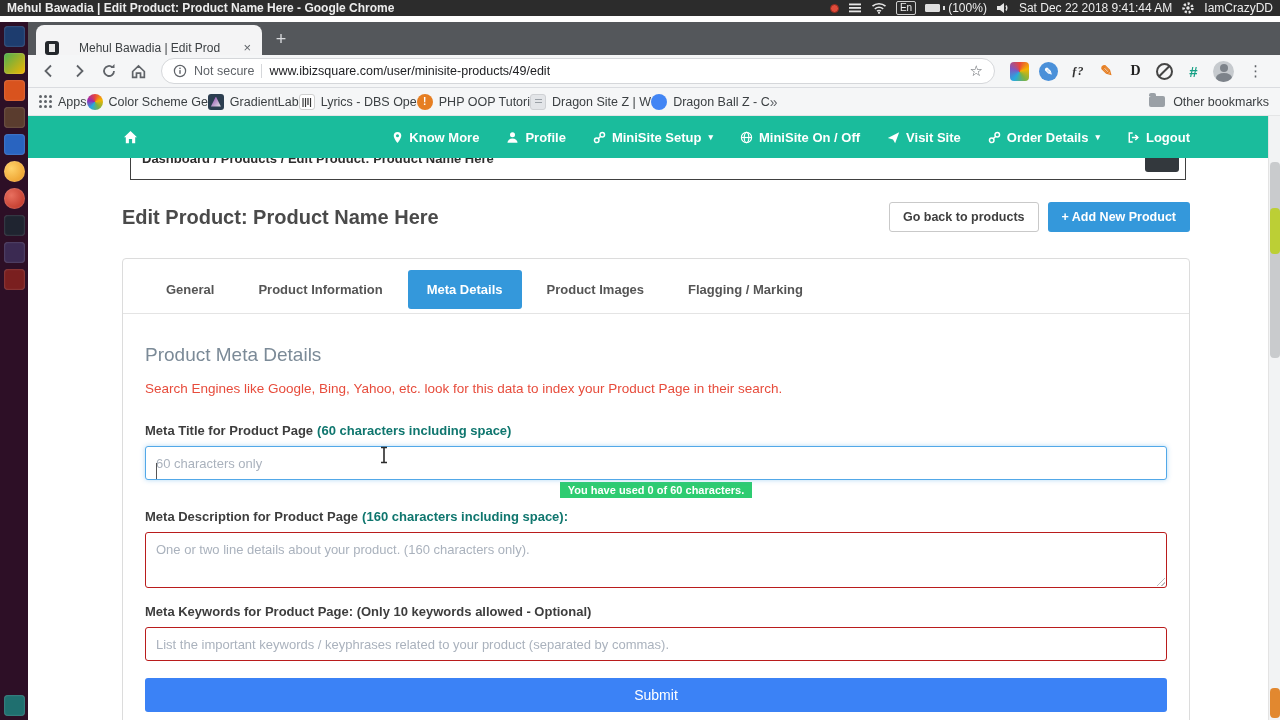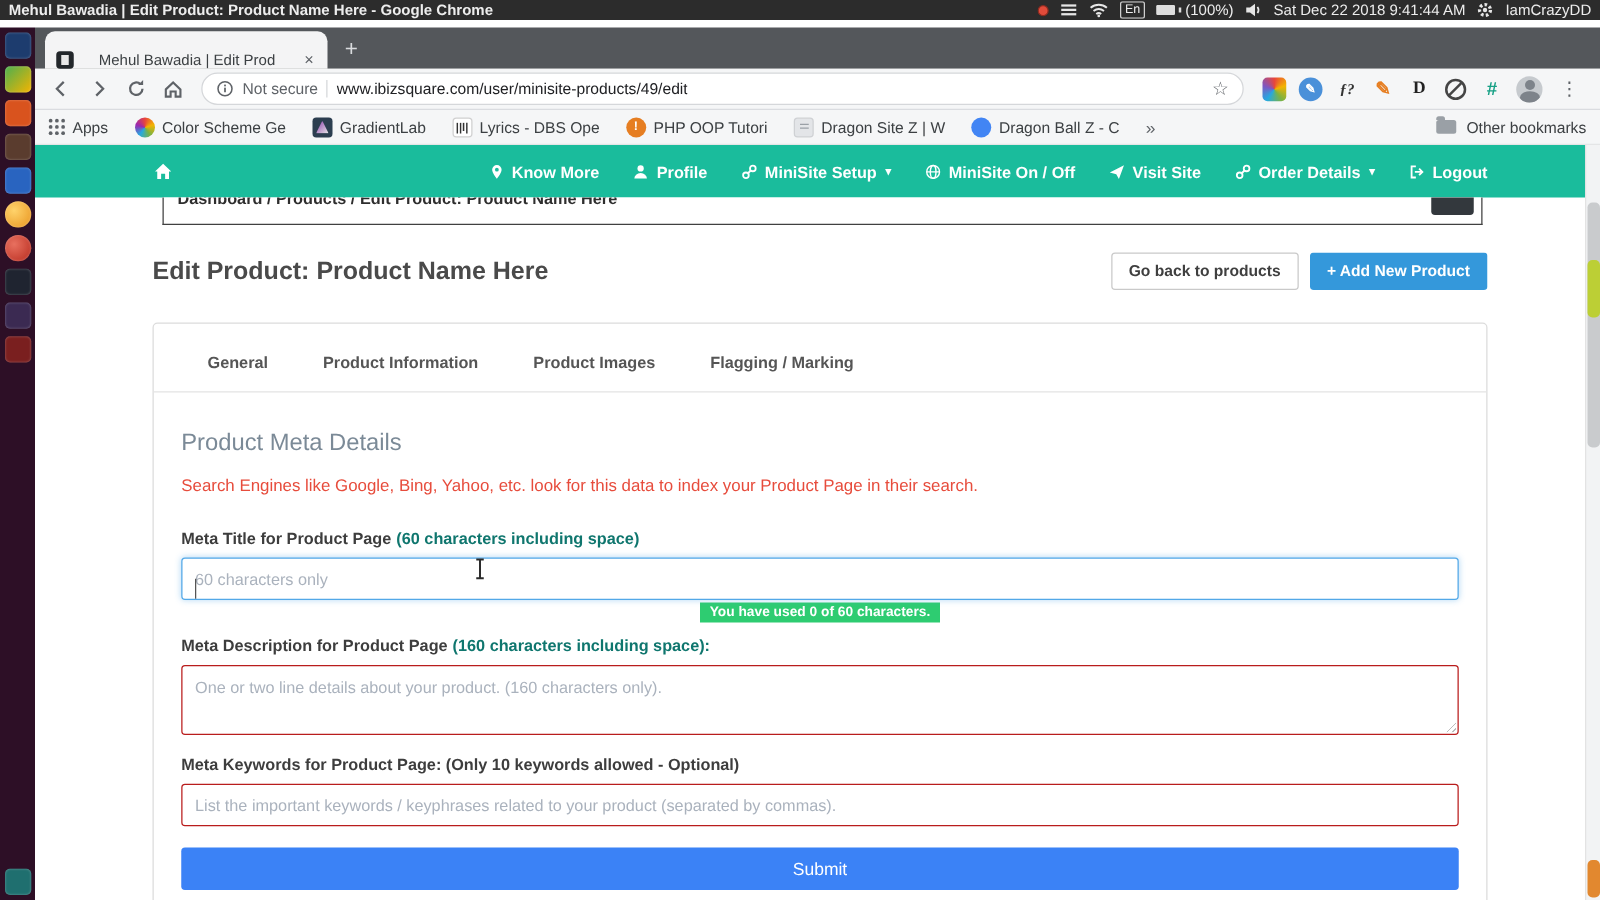--- a/index.html
+++ b/index.html
@@ -46,21 +46,21 @@
   .ext-pencil { color:#e67e22; font-size:15px; }
   .ext-d { color:#222; font-family:"Liberation Serif",serif; font-size:14px; }
   .ext-block { width:17px; height:17px; border-radius:50%; border:2px solid #454545; position:relative; }
   .ext-block::after { content:""; position:absolute; left:-1px; top:5px; width:15px; height:2px; background:#454545; transform:rotate(-45deg); }
   .ext-hash { color:#16a085; font-size:15px; }
   .avatar { width:21px; height:21px; border-radius:50%; background:#c6cace; position:relative; overflow:hidden; }
   .avatar::before { content:""; position:absolute; left:6.5px; top:3px; width:8px; height:8px; border-radius:50%; background:#7d838a; }
   .avatar::after { content:""; position:absolute; left:2.5px; top:12px; width:16px; height:10px; border-radius:50%; background:#7d838a; }
   .menu-dots { color:#5f6368; font-size:15px; padding:0 4px; }
 
-  .bookmarks { height:28px; background:#f5f6f7; display:flex; align-items:center; font-size:12.5px; color:#3c4043; padding:0 11px; gap:21px; border-bottom:1px solid #e4e5e6; white-space:nowrap; }
+  .bookmarks { height:28px; background:#f5f6f7; display:flex; align-items:center; font-size:12.5px; color:#3c4043; padding:0 11px; border-bottom:1px solid #e4e5e6; white-space:nowrap; }
   .bm { display:flex; align-items:center; gap:6px; }
   .apps-grid { width:13px; height:13px; display:grid; grid-template-columns:repeat(3,1fr); gap:1.5px; }
   .apps-grid i { background:#5f6368; border-radius:50%; }
   .fv { width:16px; height:16px; border-radius:3px; flex:none; display:flex; align-items:center; justify-content:center; font-size:10px; color:#fff; font-weight:bold; }
   .fv-palette { border-radius:50%; background:conic-gradient(#e8453c,#f4b400,#7cb342,#26a9e0,#9c27b0,#e8453c); }
   .fv-gradient { background:#2c3e50; position:relative; }
   .fv-gradient::after { content:""; position:absolute; left:3px; top:3px; width:10px; height:10px; background:linear-gradient(135deg,#8e44ad,#e8e8e8); clip-path:polygon(0 100%,50% 0,100% 100%); }
   .fv-lyrics { background:#fff; border:1px solid #d0d0d0; color:#333; font-size:9px; font-weight:bold; }
   .fv-php { border-radius:50%; background:#e67e22; }
   .fv-doc { background:#e3e5e8; border:1px solid #cfd1d4; position:relative; }
@@ -373,20 +373,21 @@
           <span class="btns">
             <button class="btn btn-ghost">Go back to products</button>
             <button class="btn btn-primary"><span>+</span> <span>Add New Product</span></button>
           </span>
         </div>
 
         <div class="card">
           <div class="tabs">
             <span class="ptab">General</span>
             <span class="ptab">Product Information</span>
+            <span class="ptab active">Meta Details</span>
             <span class="ptab">Product Images</span>
             <span class="ptab">Flagging / Marking</span>
           </div>
 
           <div class="card-body">
             <div class="meta-h">Product Meta Details</div>
             <div class="note">Search Engines like Google, Bing, Yahoo, etc. look for this data to index your Product Page in their search.</div>
 
             <div class="f-label">
               <span>Meta Title for Product Page</span><span class="red">(60 characters including space)</span>

